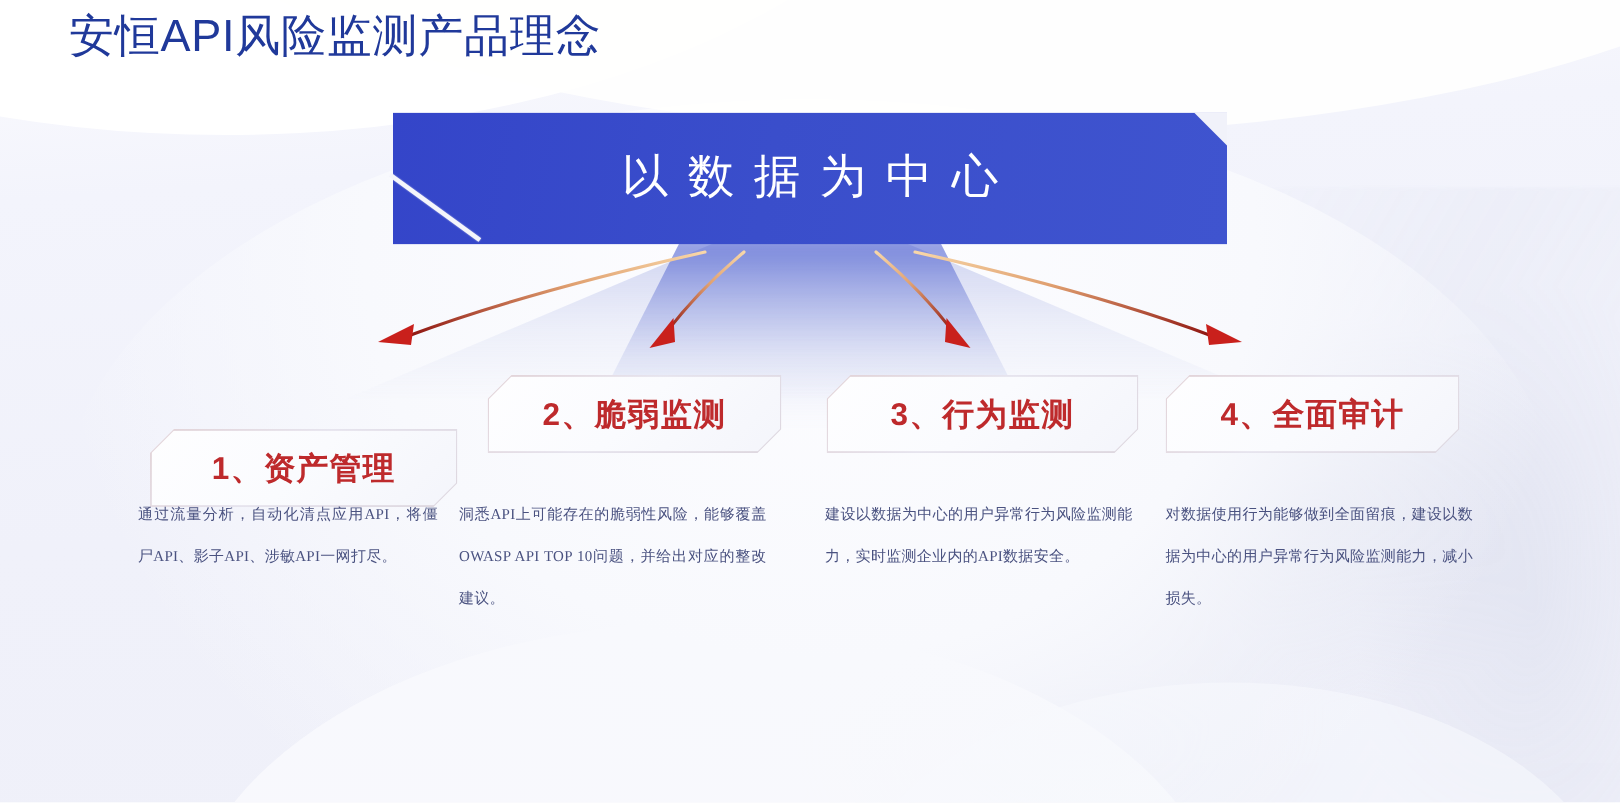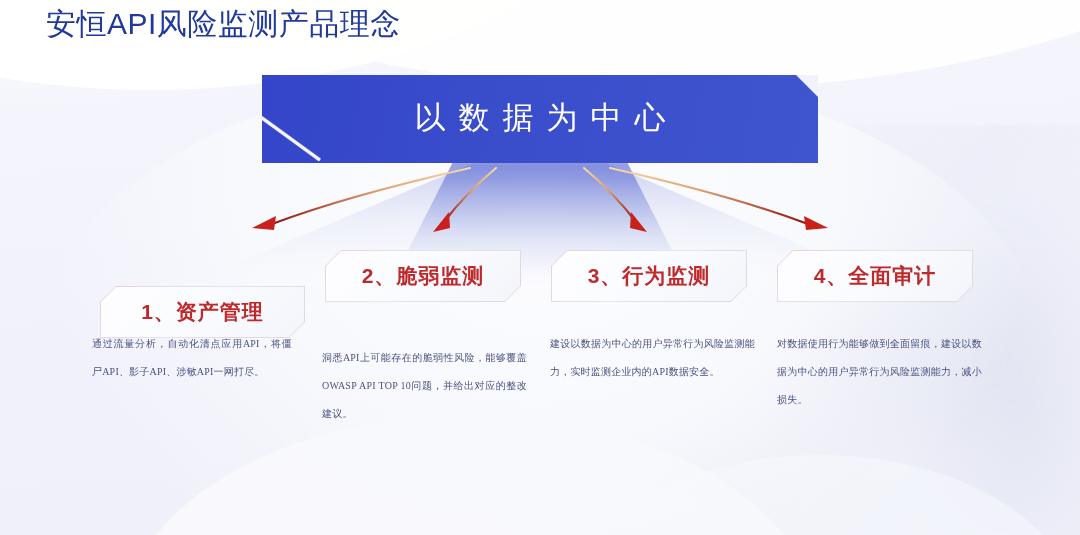--- a/index.html
+++ b/index.html
@@ -317,34 +317,34 @@
       <div class="inner"></div>
       <div class="card-label">1、资产管理</div>
     </div>
 
     <div class="card-wrap" style="left:325px; width:196px;">
       <div class="outer"></div>
       <div class="inner"></div>
       <div class="card-label">2、脆弱监测</div>
     </div>
 
-    <div class="card-wrap" style="left:551px; width:196px;">
+    <div class="card-wrap" style="left:551px; width:196px;padding-left:12px;">
       <div class="outer"></div>
       <div class="inner"></div>
       <div class="card-label">3、行为监测</div>
     </div>
 
     <div class="card-wrap" style="left:777px; width:196px;text-align:right;">
       <div class="outer"></div>
       <div class="inner"></div>
       <div class="card-label">4、全面审计</div>
     </div>
 
   </div>
 
   <div class="bodies">
     <div class="body-col" style="left:92px;  width:200px;">通过流量分析，自动化清点应用API，将僵尸API、影子API、涉敏API一网打尽。</div>
-    <div class="body-col" style="left:322px; width:205px;margin-top:14px;">洞悉API上可能存在的脆弱性风险，能够覆盖OWASP API TOP 10问题，并给出对应的整改建议。</div>
+    <div class="body-col" style="left:306px; width:205px;">洞悉API上可能存在的脆弱性风险，能够覆盖OWASP API TOP 10问题，并给出对应的整改建议。</div>
     <div class="body-col" style="left:550px; width:205px;">建设以数据为中心的用户异常行为风险监测能力，实时监测企业内的API数据安全。</div>
     <div class="body-col" style="left:777px; width:205px;">对数据使用行为能够做到全面留痕，建设以数据为中心的用户异常行为风险监测能力，减小损失。</div>
   </div>
 
 </div>
 
 </body></html>

